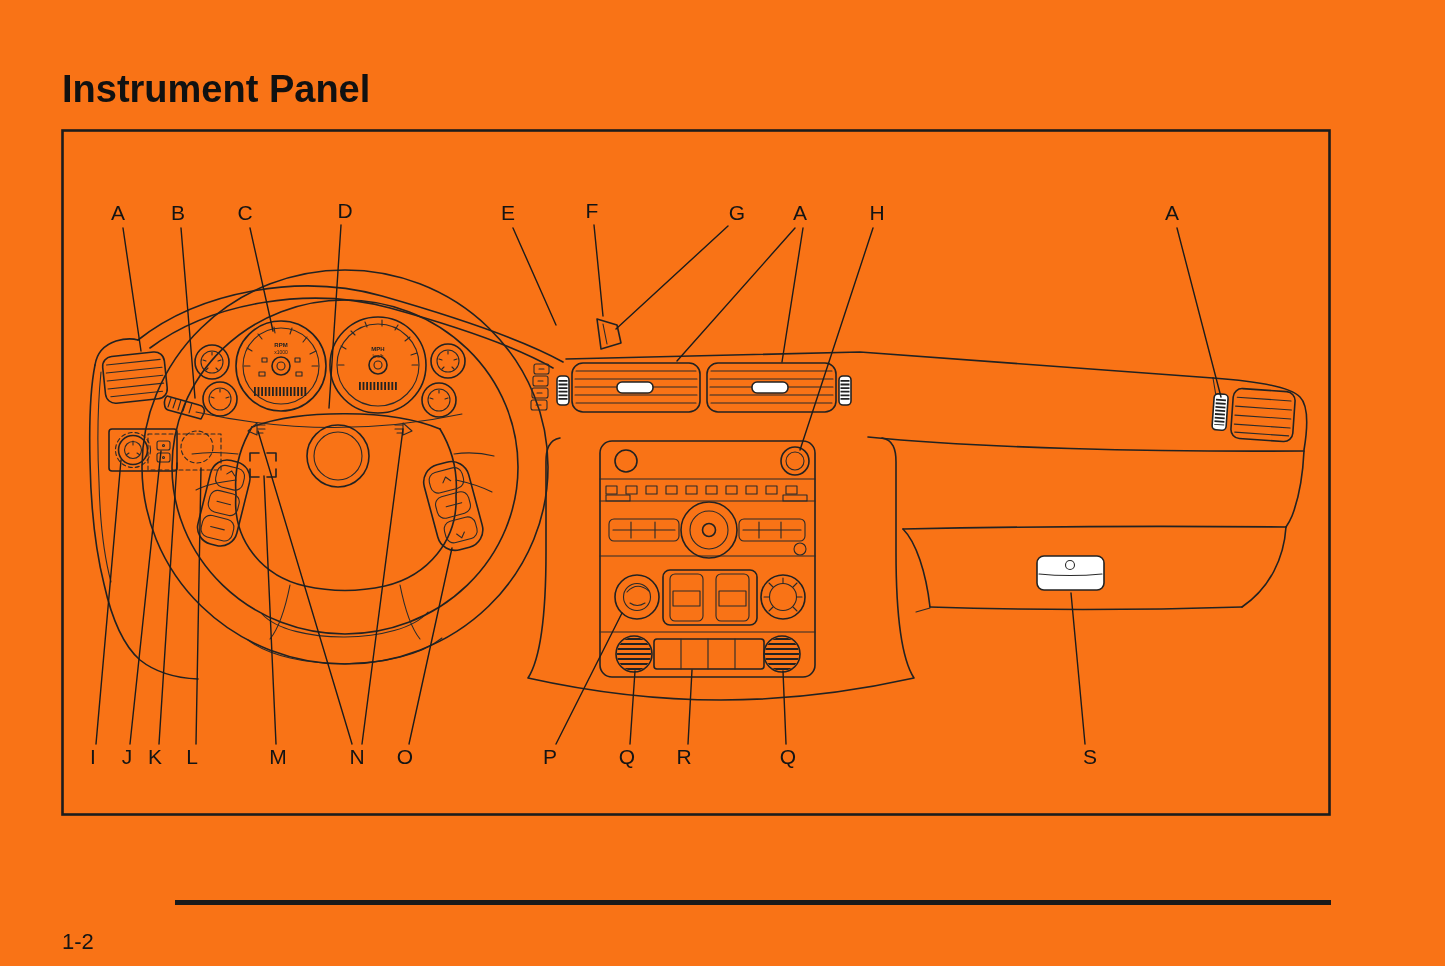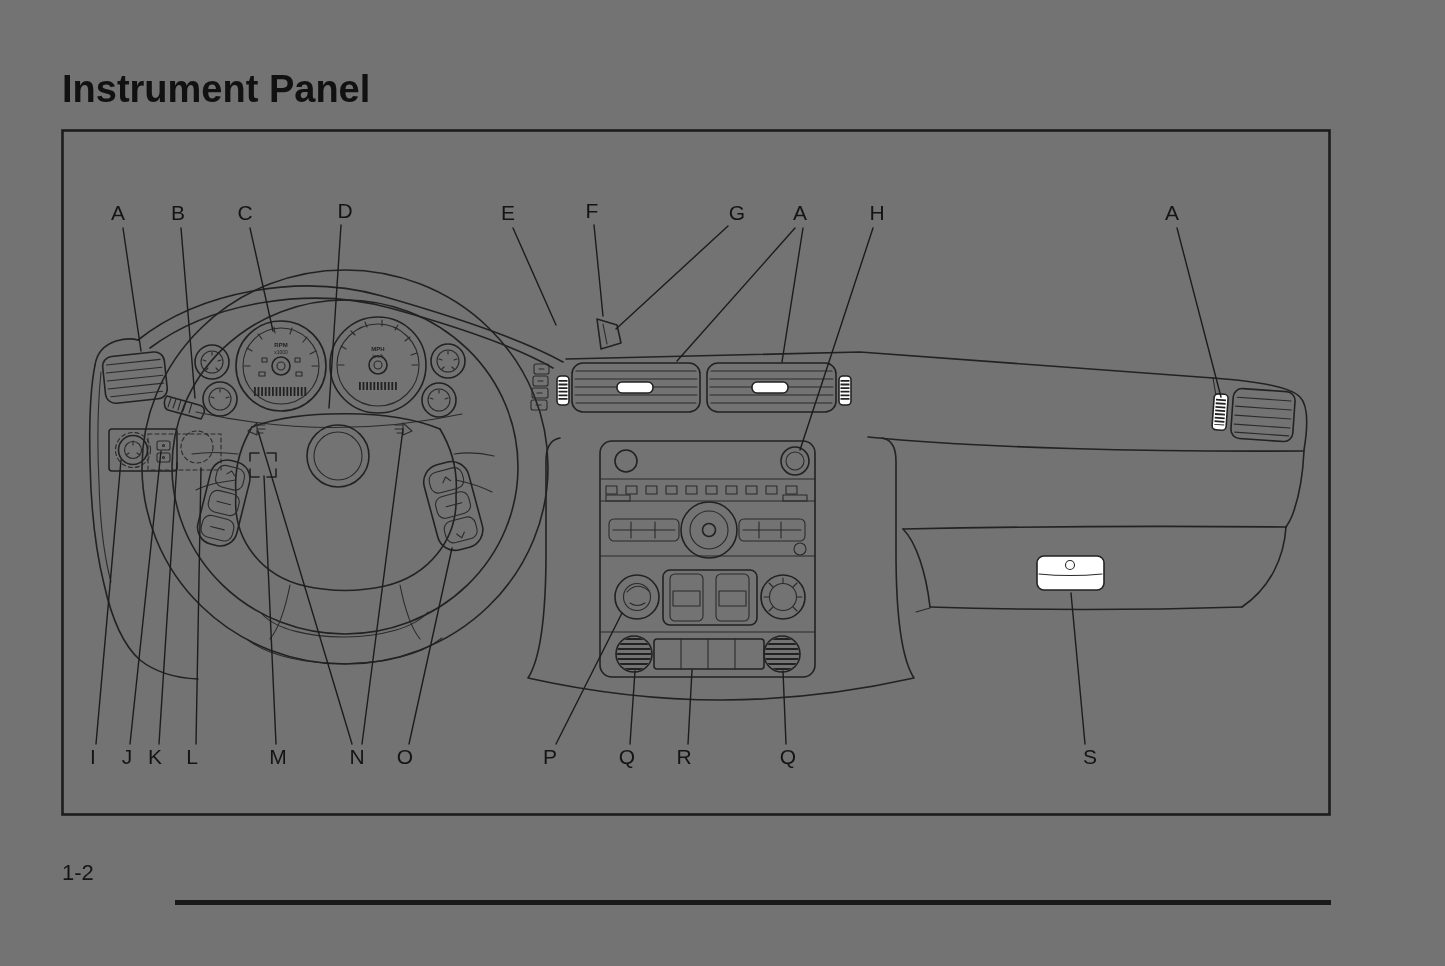--- a/index.html
+++ b/index.html
@@ -1,21 +1,21 @@
 <!DOCTYPE html>
 <html><head>
 <meta charset="utf-8">
 <style>
   html,body{margin:0;padding:0;background:#ffffff;}
-  .page{position:relative;width:1445px;height:966px;background:#737373;overflow:hidden;
+  .page{position:relative;width:1445px;height:966px;background:#f97316;overflow:hidden;
         font-family:"Liberation Sans",sans-serif;color:#161616;}
   .title{position:absolute;left:62px;top:68px;font-size:38px;font-weight:700;
          letter-spacing:0px;color:#111;margin:0;}
   .figure-svg{position:absolute;left:0;top:0;}
-  .footer-page-num{position:absolute;left:62px;top:860px;font-size:22px;color:#151515;}
+  .footer-page-num{position:absolute;left:62px;top:929px;font-size:22px;color:#151515;}
   .footer-rule{position:absolute;left:175px;top:900px;width:1156px;height:5px;background:#1a1a1a;}
   
   .ink{stroke:#222;fill:none;stroke-width:1.6;stroke-linecap:round;stroke-linejoin:round;}
   .ink-thin{stroke:#2a2a2a;fill:none;stroke-width:1.1;stroke-linecap:round;stroke-linejoin:round;}
   .ink-fill{stroke:#222;fill:#ffffff;stroke-width:1.6;stroke-linejoin:round;}
   .dashed{stroke-dasharray:4 3;}
   .leader{stroke:#1c1c1c;stroke-width:1.4;fill:none;stroke-linecap:round;}
   .callout{font:400 21px "Liberation Sans",sans-serif;fill:#141414;text-anchor:middle;}
   .gauge-label{font:700 6px "Liberation Sans",sans-serif;fill:#222;text-anchor:middle;}
   .gauge-sub{font:400 5px "Liberation Sans",sans-serif;fill:#222;text-anchor:middle;}

